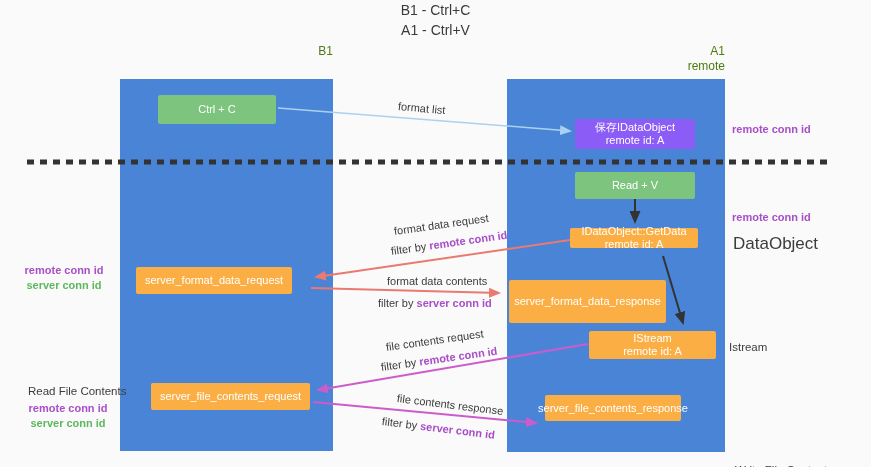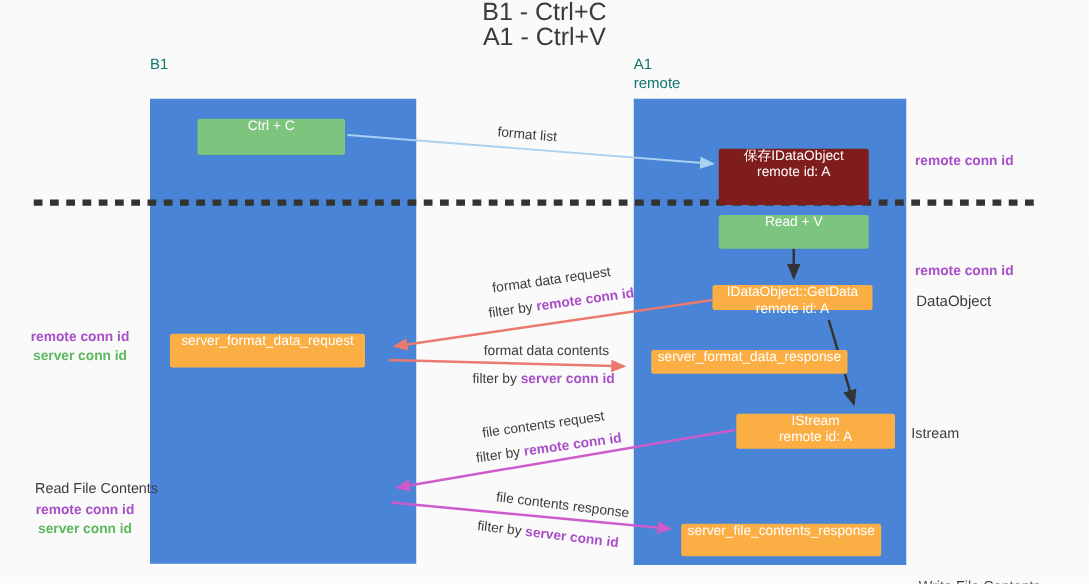--- a/index.html
+++ b/index.html
@@ -2,26 +2,26 @@
 <html><head>
 <meta charset="utf-8">
 <style>
   html,body { margin:0; padding:0; }
   .canvas {
     position:relative; width:871px; height:467px;
     font-family:"Liberation Sans", sans-serif;
     overflow:hidden;
   }
   .title { position:absolute; left:0; top:6; width:871px; text-align:center;
-           font-size:20px; line-height:20px; color:#3a3a3a; }
-  .col-header { position:absolute; text-align:left; font-size:12px; line-height:15px; color:#0f766e; }
+           font-size:14px; line-height:20px; color:#3a3a3a; }
+  .col-header { position:absolute; text-align:right; font-size:12px; line-height:15px; color:#4d7c0f; }
   .col { position:absolute; }
   .overlay { position:absolute; left:0; top:0; z-index:2; }
   .box { position:absolute; z-index:3; display:flex; flex-direction:column;
-         align-items:center; justify-content:flex-start; color:#fff;
+         align-items:center; justify-content:center; color:#fff;
          font-size:11px; line-height:13px; text-align:center; border-radius:2px; }
   .lbl { position:absolute; z-index:4; font-size:11px; color:#3c3c3c; white-space:nowrap; }
   .rot { transform-origin:left center; }
   .bold { font-weight:bold; }
   .stack { position:absolute; z-index:4; text-align:center; font-size:11px; line-height:15px; white-space:nowrap; }
 </style>
 </head>
 <body>
 
 <div class="canvas" style="background-color: rgb(250, 250, 250);">
@@ -72,49 +72,52 @@
 
     <line x1="588" y1="344" x2="318" y2="390" stroke-width="2" marker-end="url(#m-magenta)" stroke="#cc5ccc"></line>
 
     <line x1="313" y1="402" x2="536" y2="423" stroke-width="2" marker-end="url(#m-magenta)" stroke="#cc5ccc"></line>
   </svg>
 
   <div class="box" style="left: 158px; top: 95px; width: 118px; height: 29px; background-color: rgb(125, 196, 127);">
     <div>Ctrl + C</div>
   </div>
 
-  <div class="box" style="left: 575px; top: 119px; width: 120px; height: 45px; background-color: #7f1d1d;">
+  <div class="box" style="left: 575px; top: 119px; width: 120px; height: 30px; background-color: #8b5cf6;">
     <div>保存IDataObject</div>
     <div>remote id: A</div>
   </div>
 
   <div class="box" style="left: 575px; top: 172px; width: 120px; height: 27px; background-color: rgb(125, 196, 127);">
     <div>Read + V</div>
   </div>
 
   <div class="box" style="left: 570px; top: 228px; width: 128px; height: 20px; background-color: rgb(251, 174, 68);">
     <div>IDataObject::GetData</div>
     <div>remote id: A</div>
   </div>
 
   <div class="box" style="left: 136px; top: 267px; width: 156px; height: 27px; background-color: rgb(251, 174, 68);">
     <div>server_format_data_request</div>
   </div>
 
-  <div class="box" style="left: 509px; top: 280px; width: 157px; height: 19px; background-color: rgb(251, 174, 68); margin-left: 12px;">
+  <div class="box" style="left: 509px; top: 280px; width: 157px; height: 43px; background-color: rgb(251, 174, 68);">
     <div>server_format_data_response</div>
   </div>
 
   <div class="box" style="left: 589px; top: 331px; width: 127px; height: 28px; background-color: rgb(251, 174, 68);">
     <div>IStream</div>
     <div>remote id: A</div>
   </div>
 
+  <div class="box" style="left: 151px; top: 383px; width: 159px; height: 27px; background-color: rgb(251, 174, 68);">
+    <div>server_file_contents_request</div>
+  </div>
 
-  <div class="box" style="left: 545px; top: 419px; width: 160px; height: 26px; background-color: rgb(251, 174, 68);">
+  <div class="box" style="left: 545px; top: 395px; width: 136px; height: 26px; background-color: rgb(251, 174, 68);">
     <div>server_file_contents_response</div>
   </div>
 
   <div class="lbl rot" style="left:398px; top:100px; transform:rotate(5deg);">format list</div>
 
   <div class="lbl rot" style="left:394px; top:225px; transform:rotate(-8deg);">format data request</div>
   <div class="lbl rot" style="left:391px; top:245px; transform:rotate(-8deg);">
     <span>filter by </span><span class="bold" style="color: rgb(168, 79, 200);">remote conn id</span>
   </div>
 
@@ -128,21 +131,21 @@
     <span>filter by </span><span class="bold" style="color: rgb(168, 79, 200);">remote conn id</span>
   </div>
 
   <div class="lbl rot" style="left:397px; top:392px; transform:rotate(7deg);">file contents response</div>
   <div class="lbl rot" style="left:382px; top:415px; transform:rotate(7deg);">
     <span>filter by </span><span class="bold" style="color: rgb(168, 79, 200);">server conn id</span>
   </div>
 
   <div class="lbl bold" style="left: 732px; top: 123px; color: rgb(168, 79, 200);">remote conn id</div>
   <div class="lbl bold" style="left: 732px; top: 211px; color: rgb(168, 79, 200);">remote conn id</div>
-  <div class="lbl" style="left:733px; top:234px; font-size:12px;">DataObject</div>
+  <div class="lbl" style="left:733px; top:234px; font-size:17px;">DataObject</div>
   <div class="lbl" style="left:729px; top:341px; font-size:11.5px;">Istream</div>
   <div class="lbl" style="left:735px; top:424px; font-size:11.5px;margin-top:40px;">Write File Contents</div>
 
   <div class="stack" style="left:22px; top:263px; width:84px;">
     <div class="bold" style="color: rgb(168, 79, 200);">remote conn id</div>
     <div class="bold" style="color: rgb(92, 184, 92);">server conn id</div>
   </div>
 
   <div class="lbl" style="left:28px; top:385px; font-size:11.5px;">Read File Contents</div>
   <div class="stack" style="left:26px; top:401px; width:84px;">

